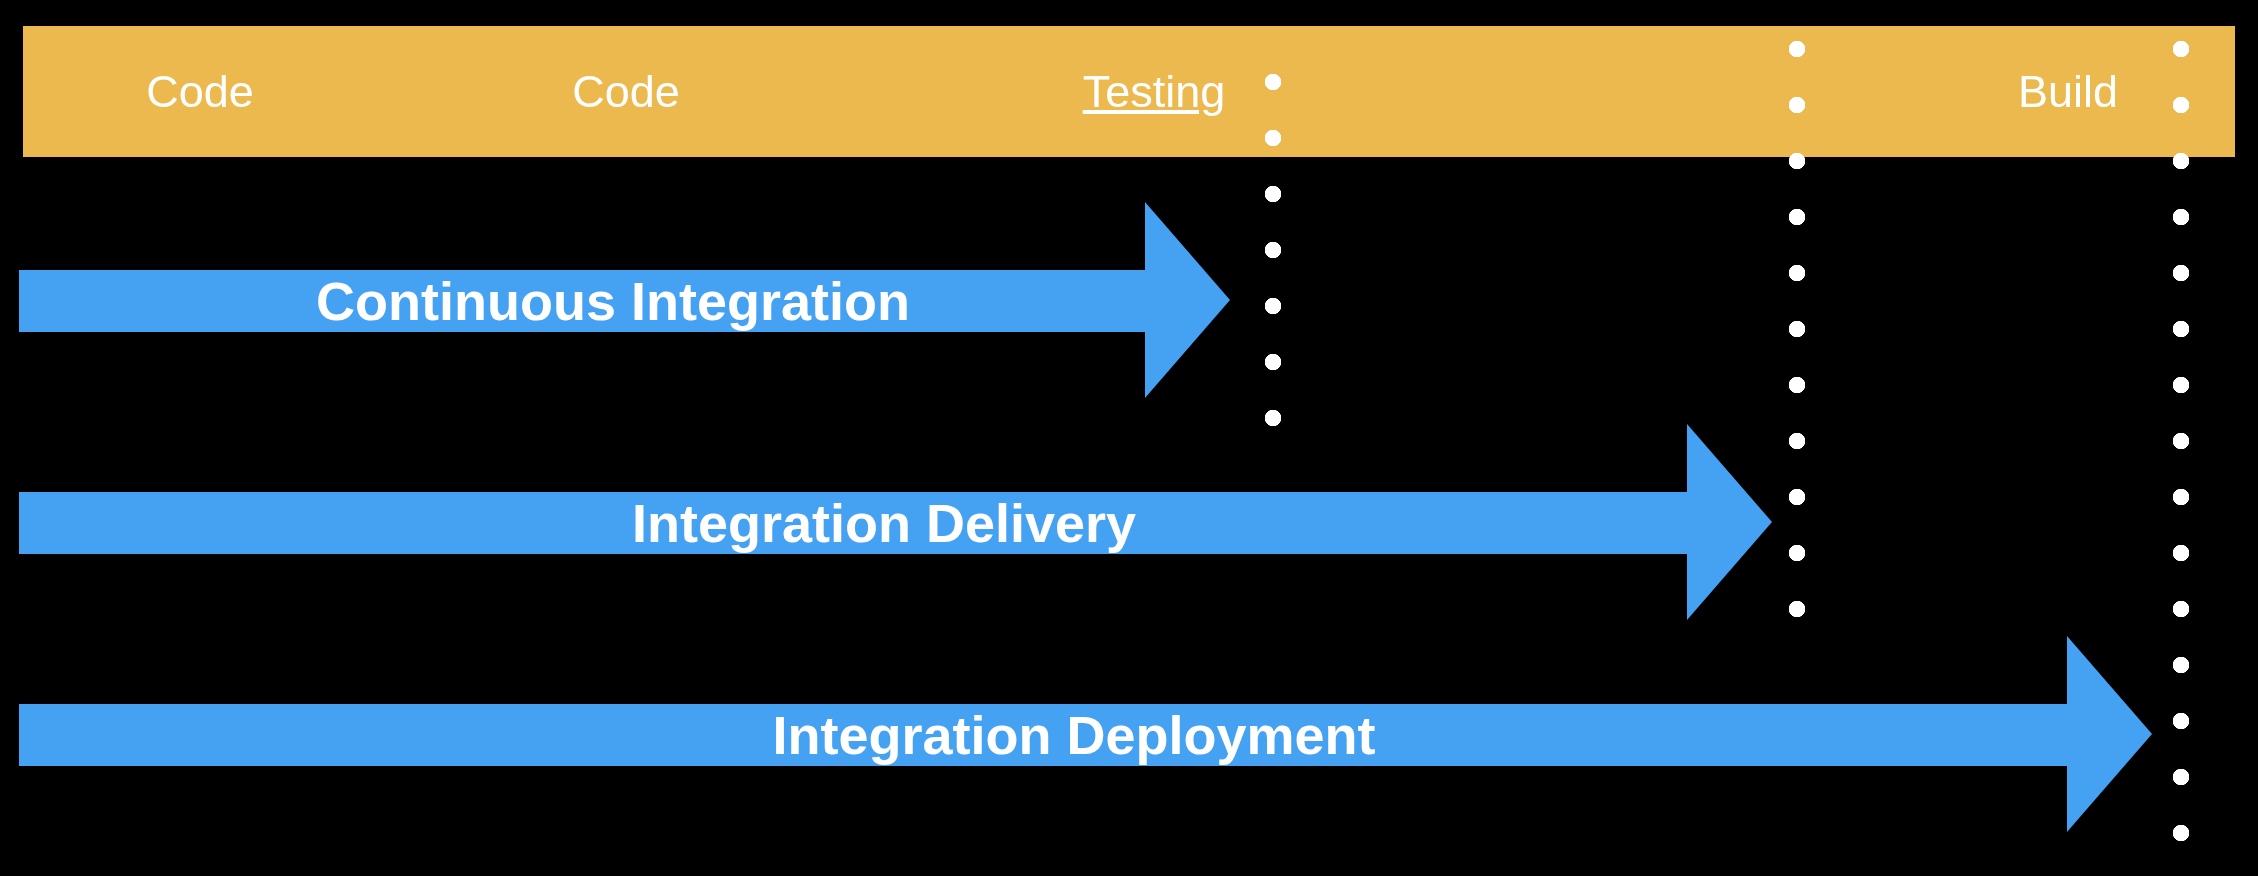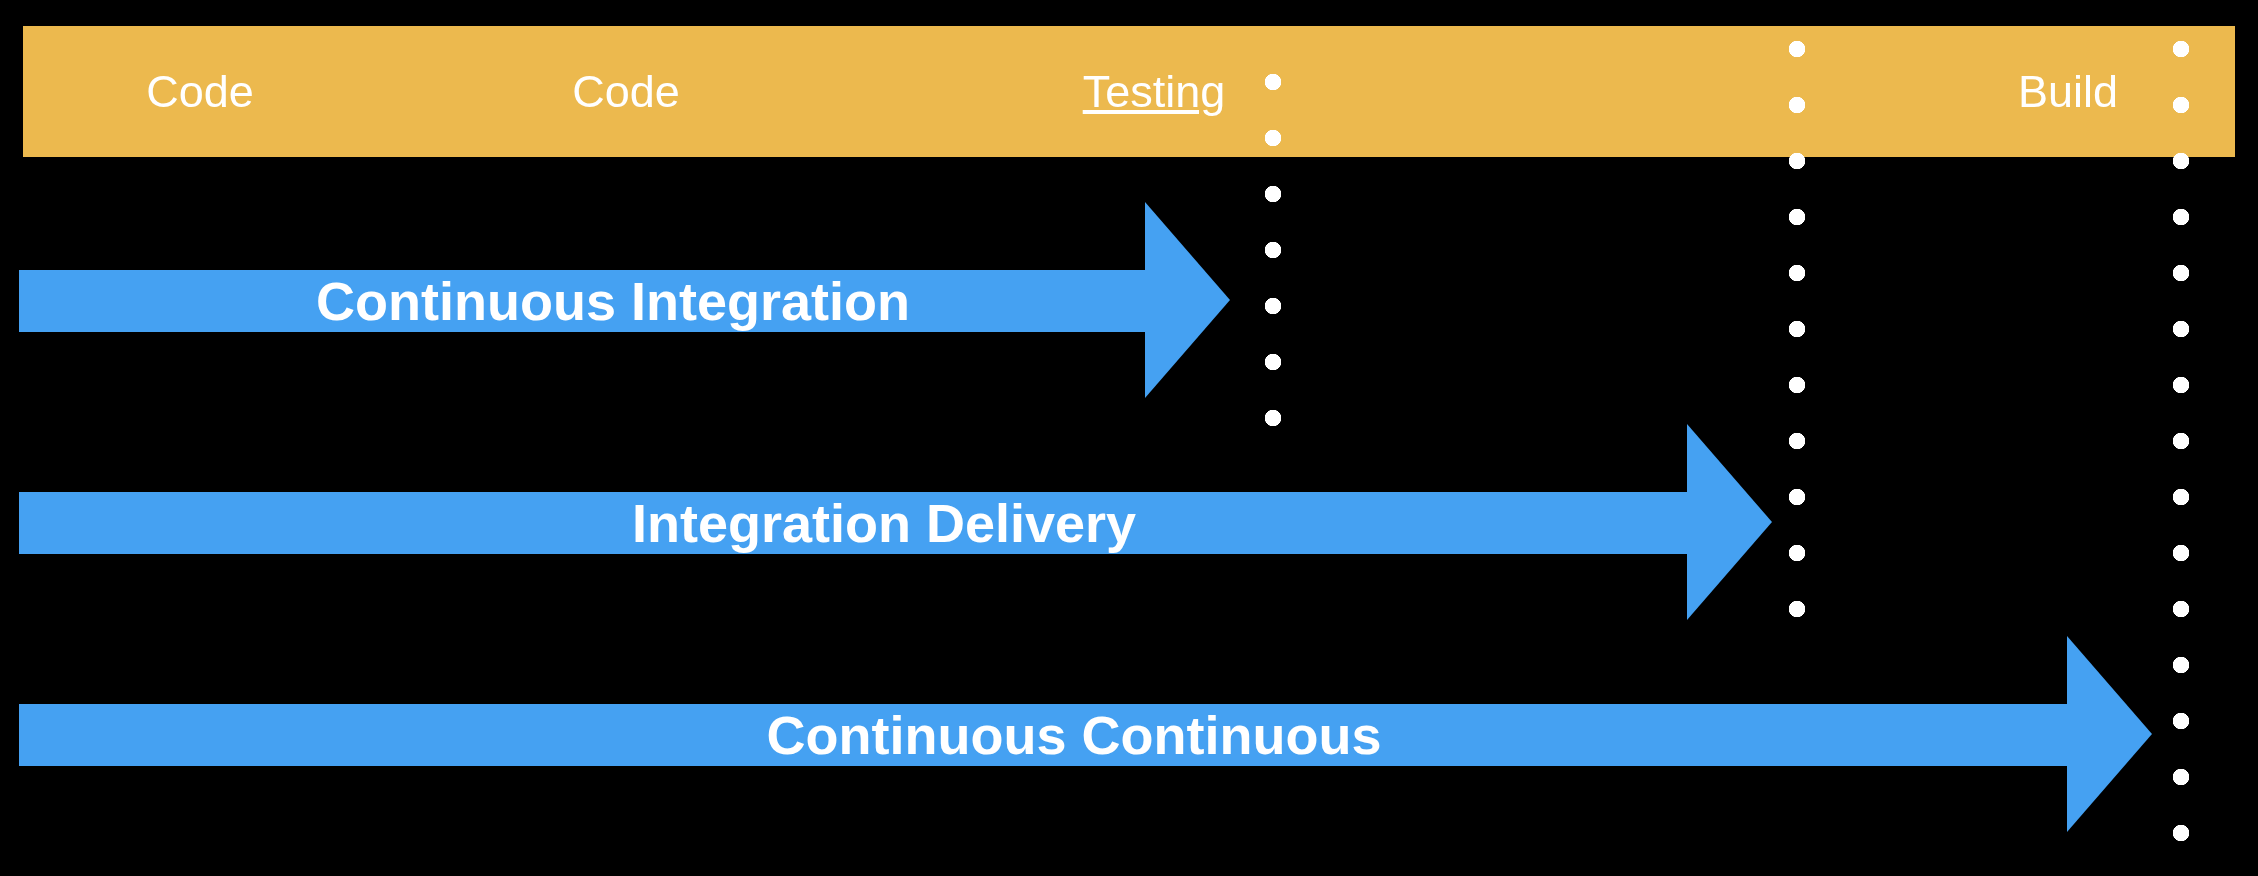--- a/index.html
+++ b/index.html
@@ -112,16 +112,16 @@
 
   <div>
     <div class="arrow-body a2-body"></div>
     <div class="arrow-head a2-head"></div>
     <span class="arrow-label a2-label">Integration Delivery</span>
   </div>
 
   <div>
     <div class="arrow-body a3-body"></div>
     <div class="arrow-head a3-head"></div>
-    <span class="arrow-label a3-label">Continuous Continuous</span>
+    <span class="arrow-label a3-label">Integration Deployment</span>
   </div>
 
 </div>
 
 </body></html>

